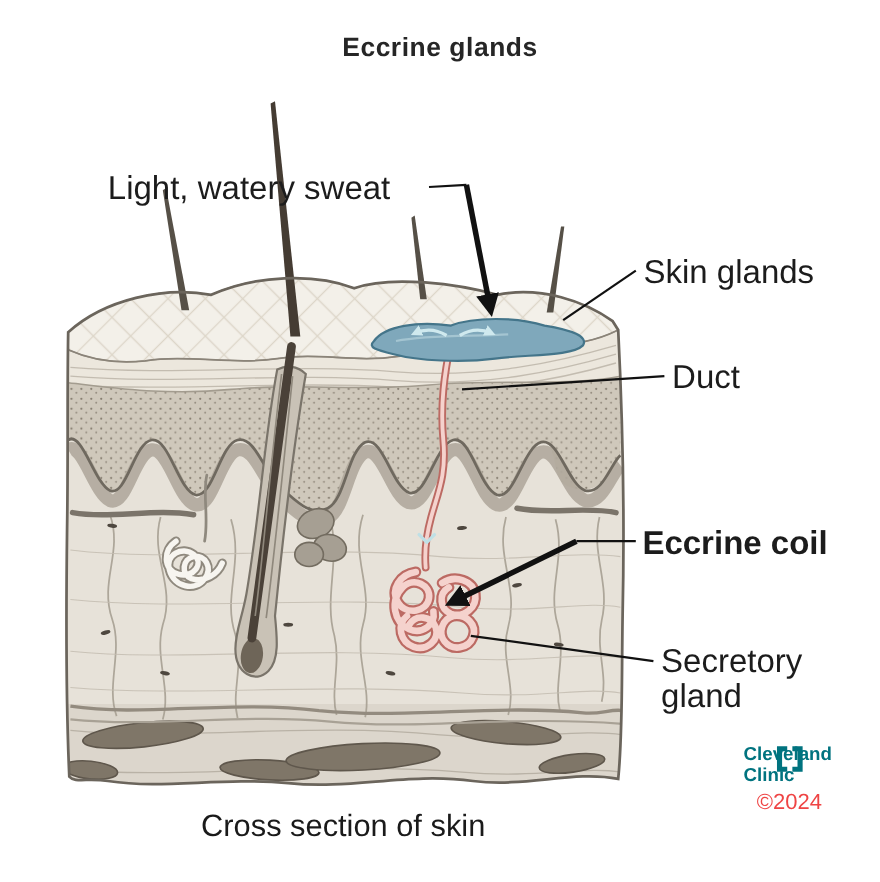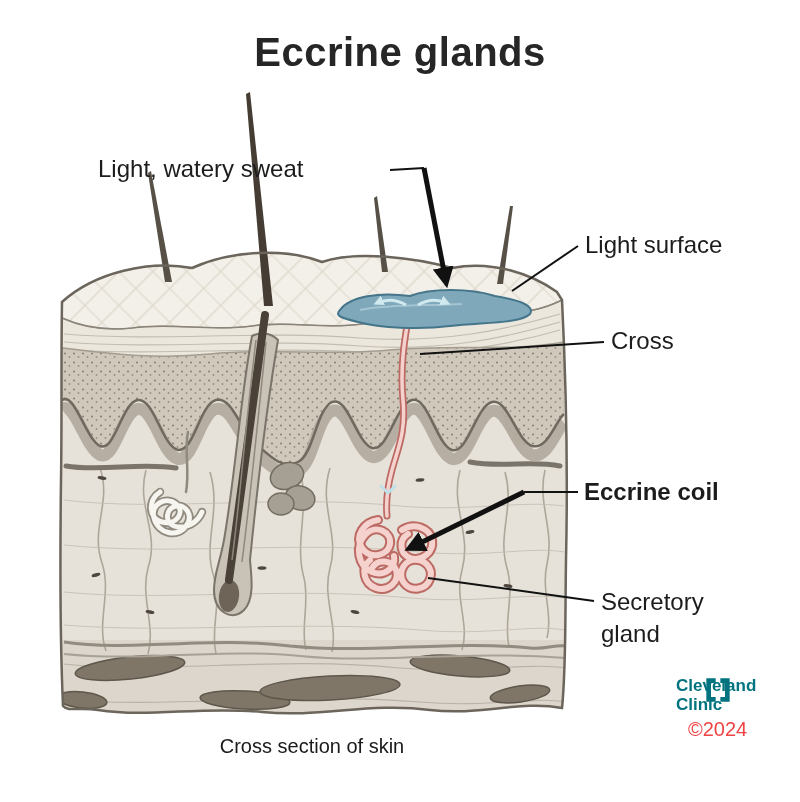--- a/index.html
+++ b/index.html
@@ -3,28 +3,28 @@
 <meta charset="utf-8">
 <style>
   html,body{margin:0;padding:0;background:#ffffff;}
   .stage{
     position:relative;width:800px;height:802px;background:#ffffff;
     font-family:"Liberation Sans",sans-serif;overflow:hidden;
   }
   .stage svg{position:absolute;left:0;top:0;}
   .page-title{
     position:absolute;left:0;right:0;top:30px;text-align:center;
-    font-size:40px;font-weight:bold;color:#262626;letter-spacing:.5px;
+    font-size:24px;font-weight:bold;color:#262626;letter-spacing:.5px;
   }
-  .label{position:absolute;font-size:24px;color:#1c1c1c;white-space:nowrap;}
+  .label{position:absolute;font-size:30px;color:#1c1c1c;white-space:nowrap;}
   .label.bold{font-weight:bold;}
   .label.wrap{white-space:normal;line-height:32px;}
   .caption{
     position:absolute;left:62px;top:735px;width:500px;text-align:center;
-    font-size:20px;color:#1a1a1a;
+    font-size:28px;color:#1a1a1a;
   }
   .brand{position:absolute;left:676px;top:676px;width:110px;color:#00737f;}
   .brand .mark{display:block;margin-left:28px;margin-bottom:6px;}
   .brand .name{font-size:17px;font-weight:bold;line-height:19px;width:86px;}
   .brand .copyright{font-size:20px;color:#ef4444;margin-top:4px;margin-left:12px;}
 </style>
 </head>
 <body>
 
 <div class="stage">
@@ -187,22 +187,22 @@
       <path d="M604,342 L420,354" stroke-width="2"></path>
       <path d="M578,492 L524,492" stroke-width="2"></path>
       <path d="M524,492 L410,548" stroke-width="5" marker-end="url(#arrowBlack)"></path>
       <path d="M594,601 L428,578" stroke-width="2"></path>
     </g>
   </svg>
 
   <div class="page-title">Eccrine glands</div>
 
   <div class="label" style="left:98px;top:155px;">Light, watery sweat</div>
-  <div class="label" style="left:585px;top:231px;">Light surface</div>
-  <div class="label" style="left:611px;top:327px;">Cross</div>
+  <div class="label" style="left:585px;top:231px;">Skin glands</div>
+  <div class="label" style="left:611px;top:327px;">Duct</div>
   <div class="label bold" style="left:584px;top:478px;">Eccrine coil</div>
   <div class="label wrap" style="left:601px;top:586px;width:125px;">Secretory gland</div>
 
   <div class="caption">Cross section of skin</div>
 
   <div class="brand">
     <svg class="mark" width="28" height="28" viewBox="0 0 24 24">
       <path fill="#00737f" d="M2,2 h8 v4 h-4 v12 h4 v4 h-8 z"></path>
       <path fill="#00737f" d="M22,2 h-8 v4 h4 v12 h-4 v4 h8 z"></path>
     </svg>

